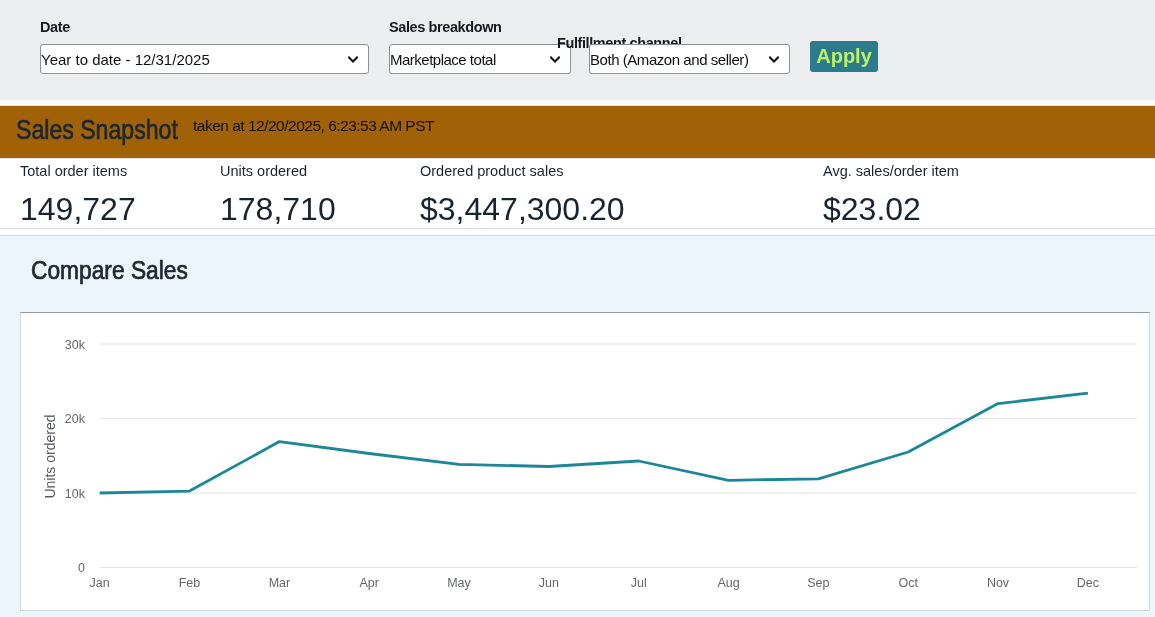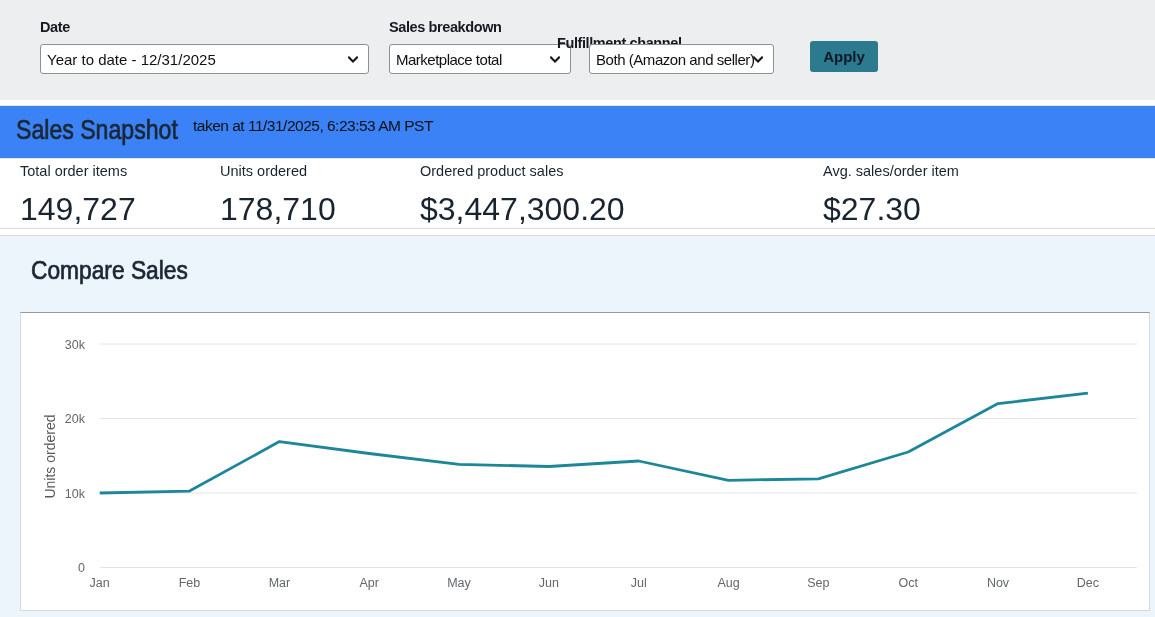--- a/index.html
+++ b/index.html
@@ -1,25 +1,25 @@
 <!DOCTYPE html>
 <html><head>
 <meta charset="utf-8">
 <style>
   * { margin:0; padding:0; box-sizing:border-box; }
   html,body { width:1155px; height:617px; background:#fff; font-family:"Liberation Sans", sans-serif; overflow:hidden; }
   .abs { position:absolute; }
   
   #topbar { left:0; top:0; width:1155px; height:100px; background:#edeeef; }
   .flabel { position:absolute; top:19px; font-size:14.5px; letter-spacing:-0.4px; font-weight:bold; color:#16191f; }
-  .sel { position:absolute; top:44px; height:30px; background:#fff; border:1px solid #8d9196; border-radius:3px; font-size:15px; color:#0f1111; line-height:30px; padding-left:6px; white-space:nowrap; }
+  .sel { position:absolute; top:44px; height:30px; background:#fff; border:1px solid #8d9196; border-radius:3px; font-size:15px; color:#0f1111; line-height:30px; padding-left:0; white-space:nowrap; }
   .chev { position:absolute; top:10.5px; }
-  #applybtn { position:absolute; left:810px; top:41px; width:68px; height:31px; background:#2b7a8d; border-radius:3px; color:#0f172a; font-size:15px; font-weight:bold; text-align:center; line-height:31px; }
+  #applybtn { position:absolute; left:810px; top:41px; width:68px; height:31px; background:#2b7a8d; border-radius:3px; color:#bef264; font-size:20px; font-weight:bold; text-align:center; line-height:31px; }
   
-  #headband { left:0; top:105px; width:1155px; height:54px; background:#3b82f6; border-top:1px solid #e4e4e4; border-bottom:1px solid #e4e4e4;text-align:center; }
+  #headband { left:0; top:105px; width:1155px; height:54px; background:#a16207; border-top:1px solid #e4e4e4; border-bottom:1px solid #e4e4e4;text-align:center; }
   #sstitle { position:absolute; left:16px; top:8px; font-size:28px; font-weight:400; -webkit-text-stroke:0.7px #1b2733; color:#1b2733; transform:scaleX(0.825); transform-origin:0 0; white-space:nowrap; }
   #takenat { position:absolute; left:193px; top:11px; font-size:15.5px; letter-spacing:-0.5px; color:#0f1111; white-space:nowrap; }
   
   #stats { left:0; top:159px; width:1155px; height:70px; background:#fff; border-bottom:1px solid #dcdcdc; }
   .stat { position:absolute; top:4px; }
   .stat .lab { font-size:14.5px; color:#1a2430; margin-bottom:12px; }
   .stat .val { font-size:32px; color:#1a2430; }
   
   #bluepanel { left:0; top:235px; width:1155px; height:382px; background:#edf5fc; border-top:1px solid #d9d9d9;padding-left:12px; }
   #cstitle { position:absolute; left:31px; top:20px; font-size:25px; font-weight:400; -webkit-text-stroke:0.7px #1b2733; color:#1b2733; transform:scaleX(0.91); transform-origin:0 0; white-space:nowrap; }
@@ -34,49 +34,49 @@
         <path d="M1 1.4 L5 5.4 L9 1.4" fill="none" stroke="#16191f" stroke-width="2.1" stroke-linecap="square" stroke-linejoin="miter"></path>
       </svg>
   </div>
   <div class="flabel" style="left:389px;">Sales breakdown</div>
   <div class="sel" style="left:389px; width:182px; letter-spacing:-0.5px;">Marketplace total
     <svg class="chev" style="right:10px;" width="10" height="8" viewBox="0 0 10 8">
         <path d="M1 1.4 L5 5.4 L9 1.4" fill="none" stroke="#16191f" stroke-width="2.1" stroke-linecap="square" stroke-linejoin="miter"></path>
       </svg>
   </div>
   <div class="flabel" style="left:557px;margin-top:16px;">Fulfillment channel</div>
-  <div class="sel" style="left:589px; width:185px; letter-spacing:-0.45px;">Both (Amazon and seller)
+  <div class="sel" style="left:589px; width:201px; letter-spacing:-0.45px;">Both (Amazon and seller)
     <svg class="chev" style="right:10px;" width="10" height="8" viewBox="0 0 10 8">
         <path d="M1 1.4 L5 5.4 L9 1.4" fill="none" stroke="#16191f" stroke-width="2.1" stroke-linecap="square" stroke-linejoin="miter"></path>
       </svg>
   </div>
   <div id="applybtn">Apply</div>
 </div>
 
 <div class="abs" id="headband">
   <span id="sstitle">Sales Snapshot</span>
-  <span id="takenat">taken at 11/31/2025, 6:23:53 AM PST</span>
+  <span id="takenat">taken at 12/20/2025, 6:23:53 AM PST</span>
 </div>
 
 <div class="abs" id="stats">
   <div class="stat" style="left:20px;">
       <div class="lab">Total order items</div>
       <div class="val">149,727</div>
     </div>
   <div class="stat" style="left:220px;">
       <div class="lab">Units ordered</div>
       <div class="val">178,710</div>
     </div>
   <div class="stat" style="left:420px;">
       <div class="lab">Ordered product sales</div>
       <div class="val">$3,447,300.20</div>
     </div>
   <div class="stat" style="left:823px;">
       <div class="lab">Avg. sales/order item</div>
-      <div class="val">$27.30</div>
+      <div class="val">$23.02</div>
     </div>
 </div>
 
 <div class="abs" id="bluepanel">
   <span id="cstitle">Compare Sales</span>
   <div id="chartcard"></div>
   <svg class="abs" style="left:20px; top:76px;" width="1130" height="298" viewBox="20 311 1130 298">
 
     <g stroke="#e4e4e7" stroke-width="1">
       <line x1="100" y1="343" x2="1137" y2="343"></line>

